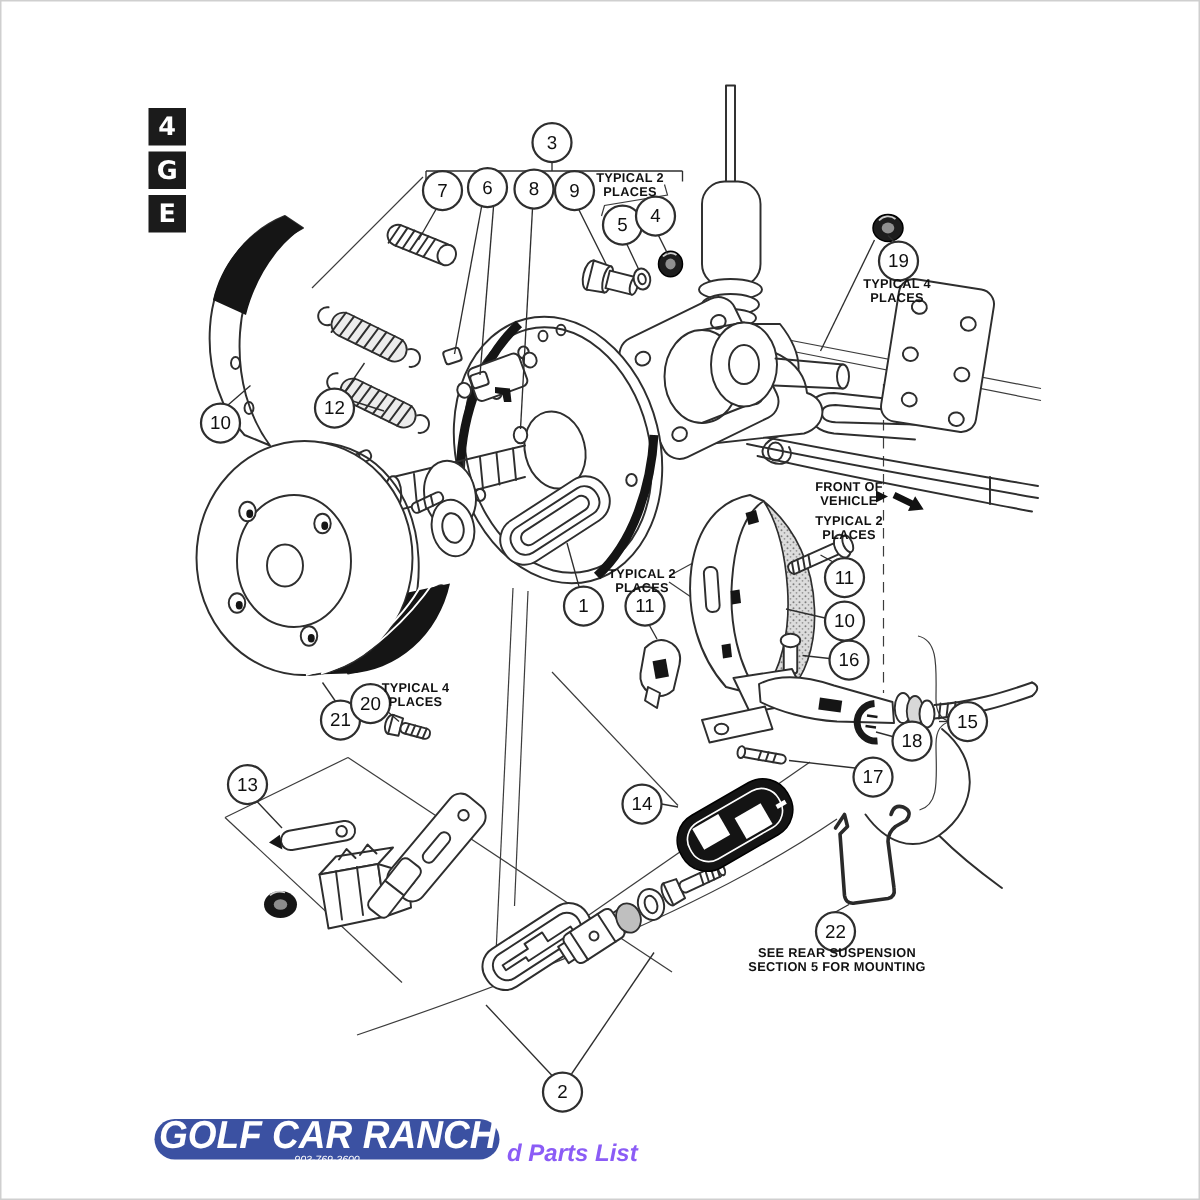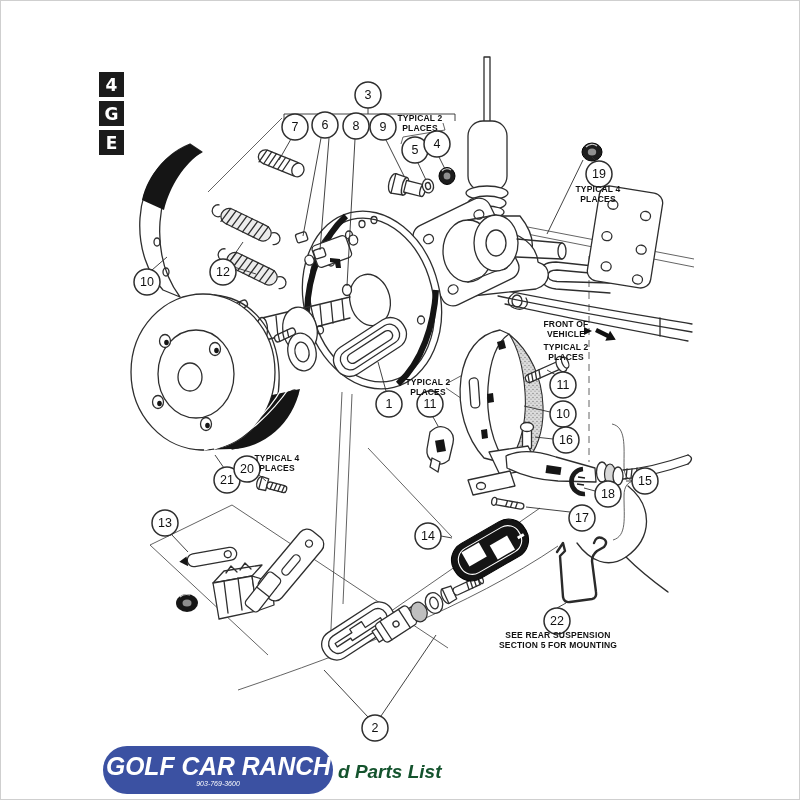--- a/index.html
+++ b/index.html
@@ -10,25 +10,25 @@
        display:flex;align-items:center;justify-content:center;font-family:"DejaVu Sans",sans-serif;}
   svg.diagram{position:absolute;left:0;top:0;}
   .art{stroke:#2e2e2e;stroke-width:1.3;fill:none;stroke-linejoin:round;stroke-linecap:round;}
   .artf{stroke:#2e2e2e;stroke-width:1.3;fill:#ffffff;stroke-linejoin:round;}
   .thin{stroke:#3c3c3c;stroke-width:0.8;fill:none;}
   .blk{fill:#151515;stroke:none;}
   .ld{stroke:#2e2e2e;stroke-width:0.9;fill:none;}
   .co{fill:#fff;stroke:#2e2e2e;stroke-width:1.5;}
   .cn{font:12.5px "Liberation Sans",sans-serif;fill:#111;}
   .lbl{font:bold 8.5px "Liberation Sans",sans-serif;fill:#111;letter-spacing:.2px;}
-  .logo{position:absolute;left:103px;top:746px;width:230px;height:48px;border-radius:24px;
+  .logo{position:absolute;left:103px;top:746px;width:230px;height:27px;border-radius:24px;
         display:flex;flex-direction:column;align-items:center;justify-content:center;}
   .logo .brand{color:#fff;font-style:italic;font-weight:bold;font-size:26px;line-height:1;transform:scaleX(.95);white-space:nowrap;}
   .logo .phone{color:#fff;font-size:7px;font-style:italic;margin-top:1px;}
-  .caption{position:absolute;left:338px;top:761px;font-style:italic;font-size:19px;color:#14532d;font-weight:600;}
+  .caption{position:absolute;left:338px;top:761px;font-style:italic;font-size:16px;color:#8b5cf6;font-weight:600;}
 </style>
 </head>
 <body>
 
 <div class="frame"></div>
 
 <div class="corner-tags">
   <div class="tag">4</div>
   <div class="tag">G</div>
   <div class="tag">E</div>

